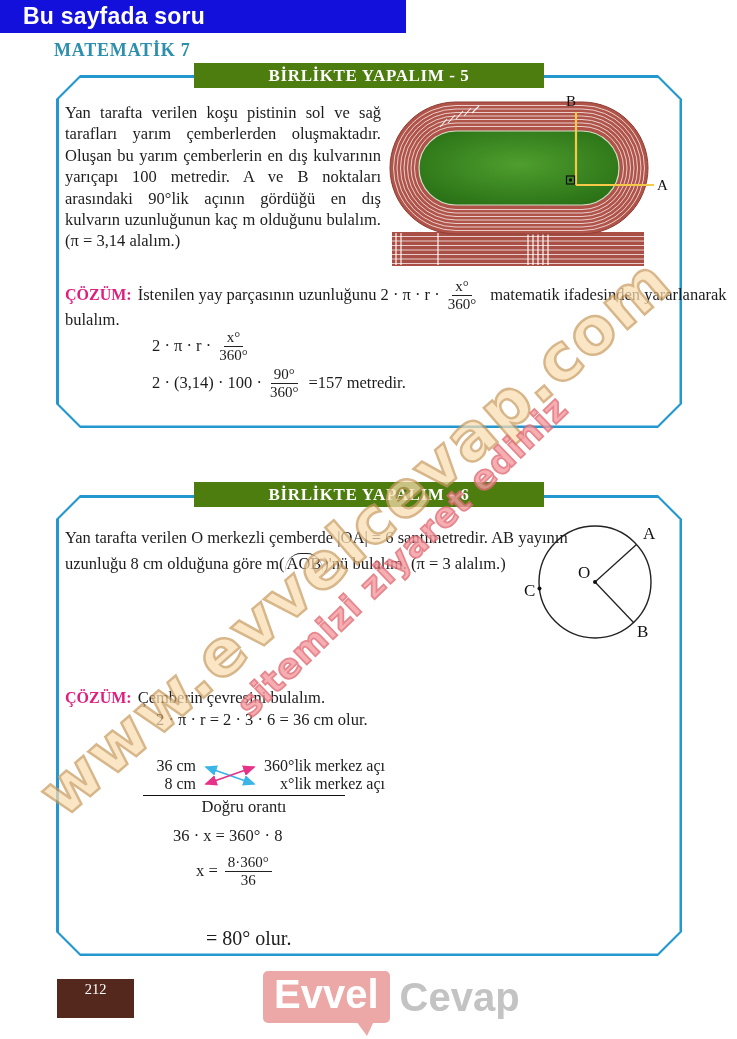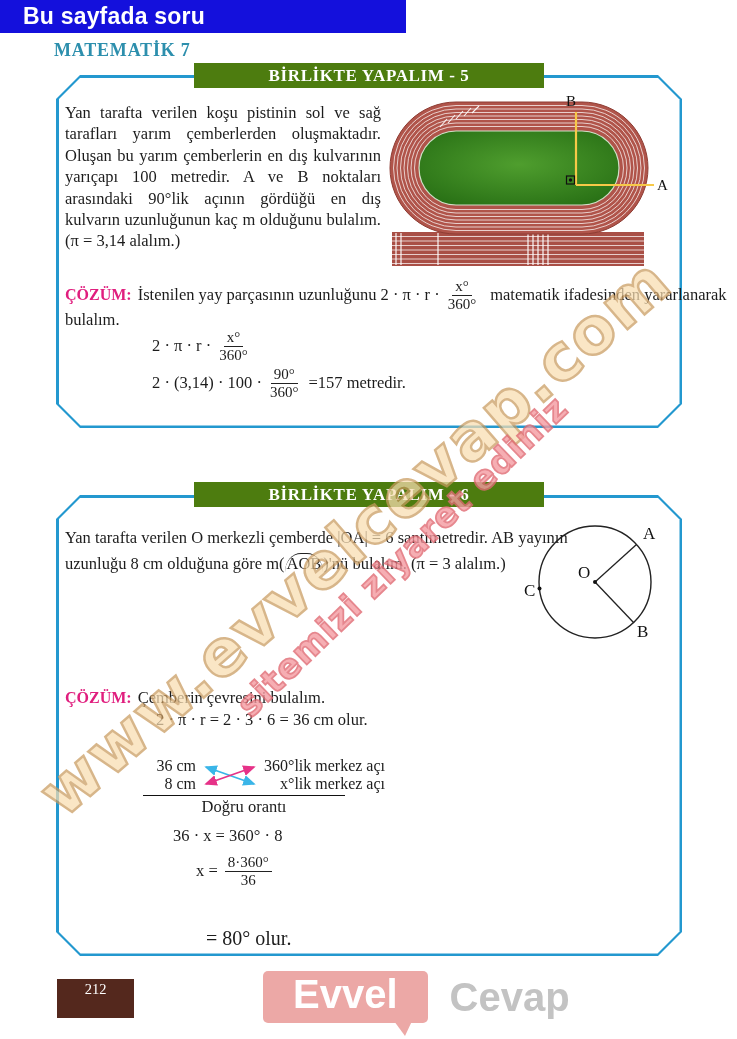--- a/index.html
+++ b/index.html
@@ -80,25 +80,25 @@
   .wm1 { left:355px; top:537px; transform:translate(-50%,-50%) rotate(-41deg);
          font-size:64px; letter-spacing:2px; color:#f9ddb0; -webkit-text-stroke:2.5px #c99a5e; opacity:0.72; }
   .wm2 { left:402px; top:556px; transform:translate(-50%,-50%) rotate(-44deg);
          font-size:34px; letter-spacing:1px; color:#f49ba1; -webkit-text-stroke:1.8px #e06a73; opacity:0.8; }
 
   
   .pagenum { position:absolute; left:57px; top:979px; width:77px; height:39px; background:#54281d;
              color:#fff; font-size:14.5px; text-align:center; line-height:21px; z-index:3; }
   .logo { position:absolute; left:263px; top:971px; display:flex; align-items:center; z-index:3;
           font-family:"Liberation Sans","DejaVu Sans",sans-serif; font-weight:bold; font-size:40px; }
-  .logo-bubble { position:relative; background:#eca8a6; color:#fff; padding:1px 30px 6px; border-radius:5px; }
+  .logo-bubble { position:relative; background:#eca8a6; color:#fff; padding:1px 11px 6px; border-radius:5px; }
   .logo-tail { position:absolute; bottom:-13px; right:16px; width:0; height:0;
                border-left:11px solid transparent; border-right:7px solid transparent;
                border-top:15px solid #eca8a6; }
-  .logo-rest { color:#c3c3c3; margin-left:22px; }
+  .logo-rest { color:#c3c3c3; margin-left:10px; }
 </style>
 </head>
 <body>
 
 <div class="page">
 
   <div class="banner">Bu sayfada soru bulunmamaktadır!..</div>
   <div class="course">MATEMATİK 7</div>
 
   <div class="chbox box1">

